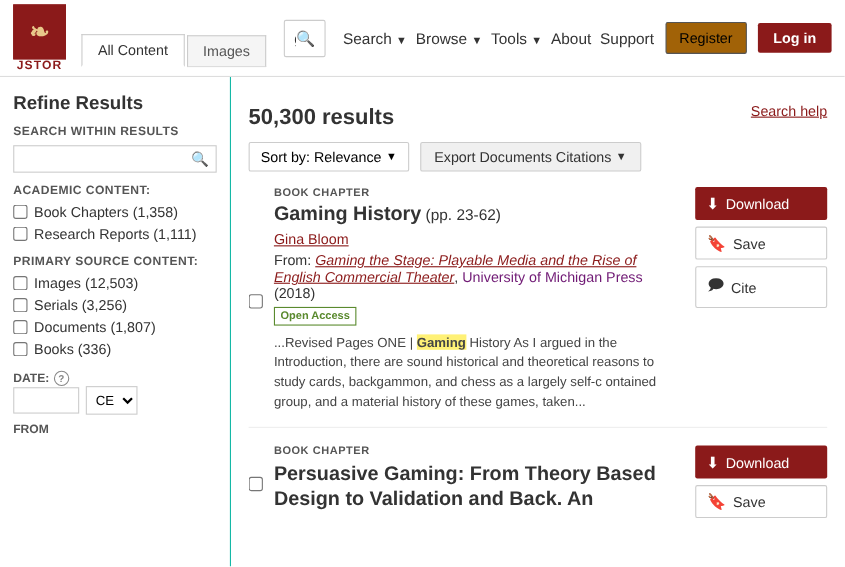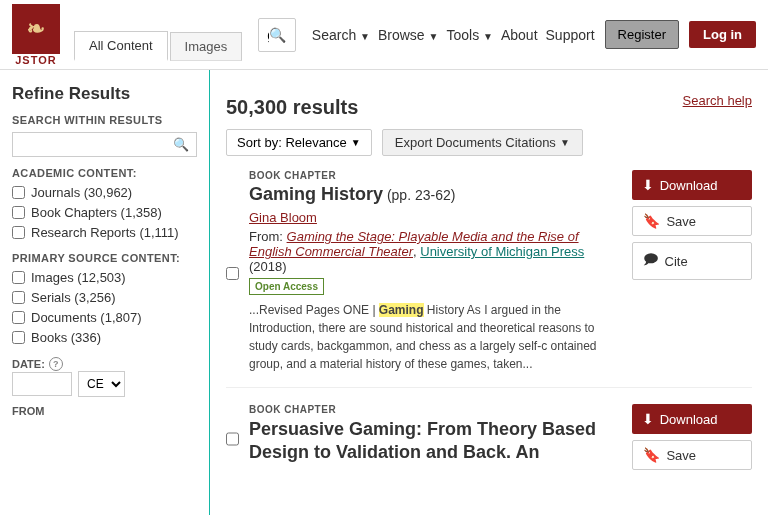--- a/index.html
+++ b/index.html
@@ -31,40 +31,36 @@
   </div>
 
   <nav style="display:flex;align-items:center;gap:8px;font-size:14px;">
     <span style="cursor:pointer;color:#333;">Search <span style="font-size:10px;">▼</span></span>
     <span style="cursor:pointer;color:#333;">Browse <span style="font-size:10px;">▼</span></span>
     <span style="cursor:pointer;color:#333;">Tools <span style="font-size:10px;">▼</span></span>
     <span style="cursor:pointer;color:#333;">About</span>
     <span style="cursor:pointer;color:#333;">Support</span>
   </nav>
 
-  <button style="padding:6px 12px;border:1px solid #555;background:#a3a3a3;cursor:pointer;font-size:13px;border-radius:2px;">Register</button>
+  <button style="padding:6px 12px;border:1px solid #555;background:#a16207;cursor:pointer;font-size:13px;border-radius:2px;">Register</button>
   <button style="padding:6px 14px;border:none;background:#8b1a1a;color:#fff;cursor:pointer;font-size:13px;border-radius:2px;font-weight:bold;">Log in</button>
 </div>
 
 <div style="display:flex;height:445px;">
 
   <div style="width:210px;padding:14px 12px;border-right:1px solid #14b8a6;overflow-y:auto;flex-shrink:0;">
     <h2 style="font-size:17px;font-weight:bold;color:#333;margin-bottom:10px;">Refine Results</h2>
 
     <div style="font-size:11px;font-weight:bold;color:#555;text-transform:uppercase;margin-bottom:6px;letter-spacing:0.4px;">Search Within Results</div>
     <div style="display:flex;align-items:center;border:1px solid #ccc;padding:4px 6px;margin-bottom:10px;">
       <input type="text" style="border: none; outline: none; font-size: 12px; width: 100%;">
       <span style="color:#555;font-size:13px;cursor:pointer;">🔍</span>
     </div>
 
     <div style="font-size:11px;font-weight:bold;color:#555;text-transform:uppercase;margin-bottom:6px;margin-top:4px;letter-spacing:0.4px;">Academic Content:</div>
-    <label style="display:flex;align-items:center;gap:6px;margin-bottom:5px;font-size:13px;cursor:pointer;">
-      <input type="checkbox" style="">
-        <span>Journals (30,962)</span>
-    </label>
     <label style="display:flex;align-items:center;gap:6px;margin-bottom:5px;font-size:13px;cursor:pointer;">
       <input type="checkbox" style="">
         <span>Book Chapters (1,358)</span>
     </label>
     <label style="display:flex;align-items:center;gap:6px;margin-bottom:5px;font-size:13px;cursor:pointer;">
       <input type="checkbox" style="">
         <span>Research Reports (1,111)</span>
     </label>
 
     <div style="font-size:11px;font-weight:bold;color:#555;text-transform:uppercase;margin-bottom:6px;margin-top:12px;letter-spacing:0.4px;">Primary Source Content:</div>
@@ -121,21 +117,21 @@
       <input type="checkbox" style="margin-right: 10px; margin-top: 4px; flex-shrink: 0;">
       <div style="flex:1;">
         <div style="font-size:10px;font-weight:bold;color:#555;text-transform:uppercase;letter-spacing:0.5px;margin-bottom:3px;">Book Chapter</div>
         <div style="font-size:18px;font-weight:bold;color:#333;margin-bottom:5px;cursor:pointer;">
           <span>Gaming History</span><span style="font-size:14px;font-weight:normal;"> (pp. 23-62)</span>
         </div>
         <div style="font-size:13px;color:#8b1a1a;text-decoration:underline;cursor:pointer;margin-bottom:4px;">Gina Bloom</div>
         <div style="font-size:13px;color:#333;margin-bottom:4px;">
           <span>From:</span>
           <a style="color:#8b1a1a;text-decoration:underline;cursor:pointer;font-style:italic;">Gaming the Stage: Playable Media and the Rise of English Commercial Theater</a>,
-          <a style="color:#0f766e;text-decoration:underline;cursor:pointer;">University of Michigan Press</a>
+          <a style="color:#701a75;cursor:pointer;">University of Michigan Press</a>
           <span>(2018)</span>
         </div>
         <div style="display:inline-block;border:1px solid #5a8a2e;color:#5a8a2e;font-size:10px;font-weight:bold;padding:2px 5px;margin-bottom:6px;">
           <span>Open Access</span>
         </div>
         <div style="font-size:12px;color:#444;line-height:1.5;">
           ...Revised Pages ONE | <span style="background:#fff176;font-weight:bold;">Gaming</span> History As I argued in the Introduction, there are sound historical and theoretical reasons to study cards, backgammon, and chess as a largely self-c ontained group, and a material history of these games, taken...
         </div>
       </div>
       <div style="display:flex;flex-direction:column;gap:6px;width:120px;flex-shrink:0;margin-left:10px;">

